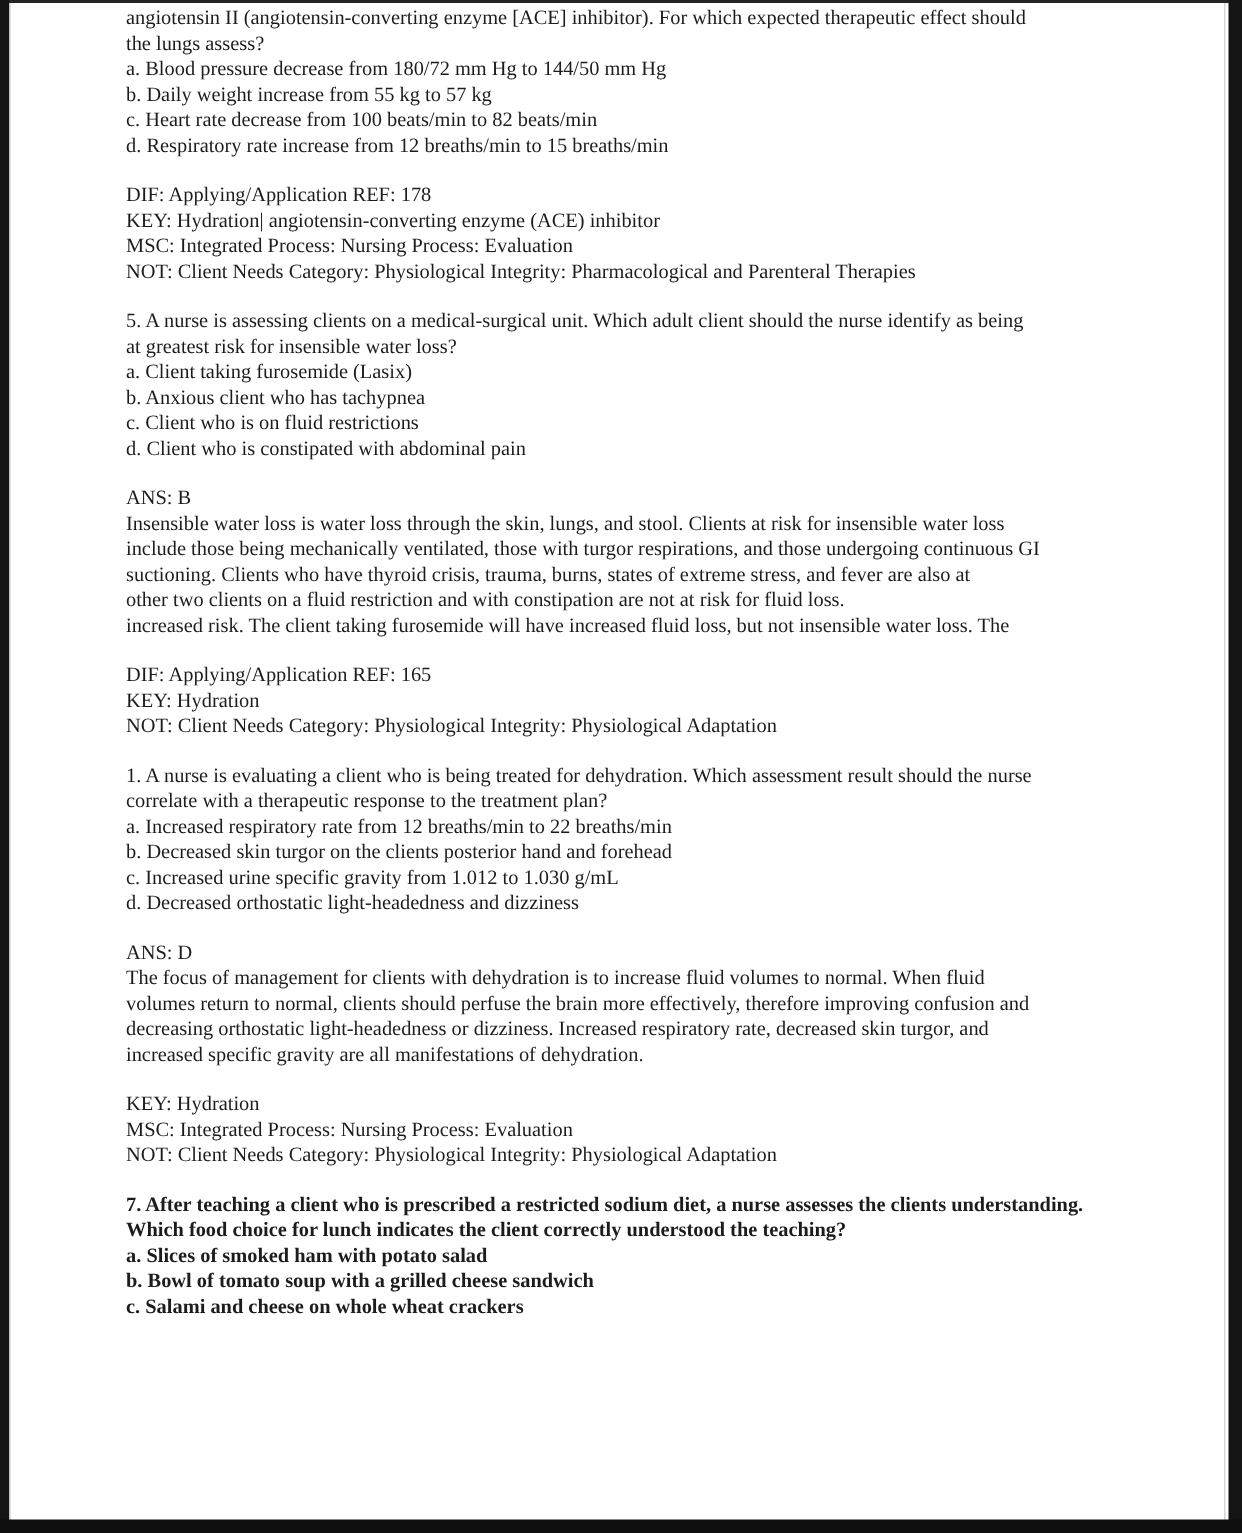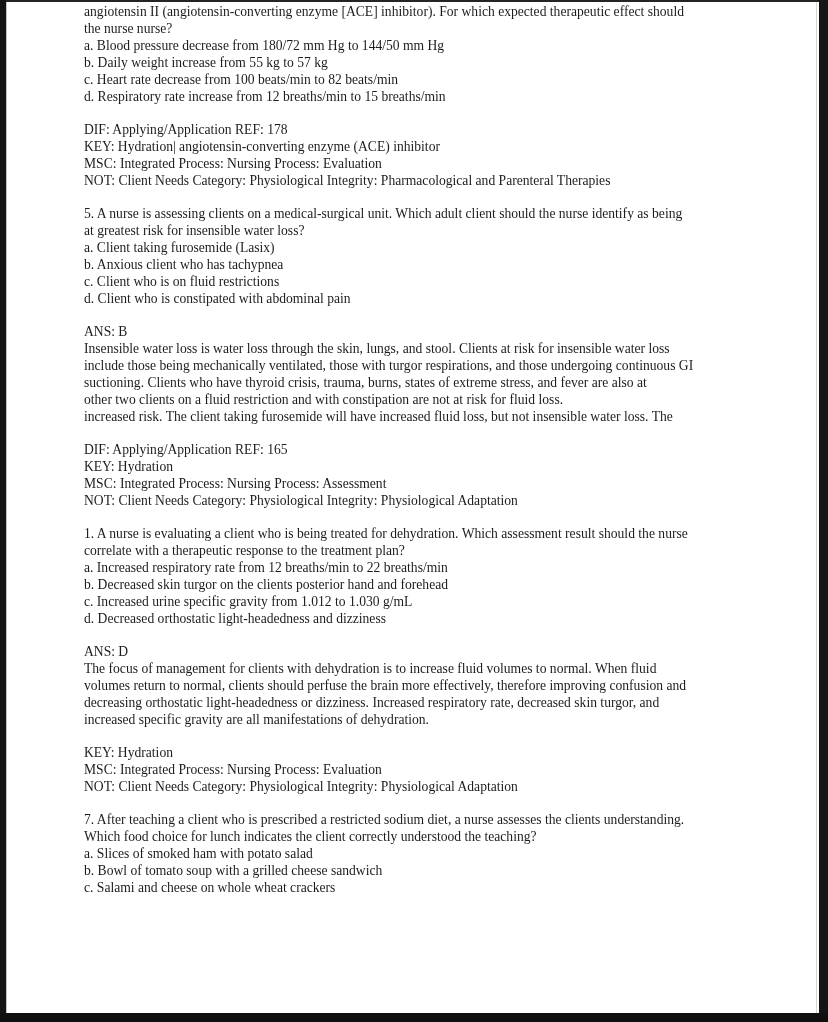--- a/index.html
+++ b/index.html
@@ -40,40 +40,41 @@
     color: #1c1c1c;
     font-size: 13.6px;
     line-height: 17px;
     z-index: 1;
   }
   .block {
     margin: 0 0 16px 0;
   }
   .block:last-child {
     margin-bottom: 0;
+    font-weight: bold;
   }
   .line {
     white-space: pre;
     height: 17px;
   }
 </style>
 </head>
 <body>
 
 <div class="edge edge-top"></div>
 <div class="edge edge-left"></div>
 <div class="edge edge-right"></div>
 <div class="edge edge-bottom"></div>
 <div class="hairline hairline-left"></div>
 <div class="hairline hairline-right"></div>
 
 <div class="page-content">
     <div class="block">
       <div class="line">angiotensin II (angiotensin-converting enzyme [ACE] inhibitor). For which expected therapeutic effect should</div>
-      <div class="line">the nurse nurse?</div>
+      <div class="line">the lungs assess?</div>
       <div class="line">a. Blood pressure decrease from 180/72 mm Hg to 144/50 mm Hg</div>
       <div class="line">b. Daily weight increase from 55 kg to 57 kg</div>
       <div class="line">c. Heart rate decrease from 100 beats/min to 82 beats/min</div>
       <div class="line">d. Respiratory rate increase from 12 breaths/min to 15 breaths/min</div>
     </div>
     <div class="block">
       <div class="line">DIF: Applying/Application REF: 178</div>
       <div class="line">KEY: Hydration| angiotensin-converting enzyme (ACE) inhibitor</div>
       <div class="line">MSC: Integrated Process: Nursing Process: Evaluation</div>
       <div class="line">NOT: Client Needs Category: Physiological Integrity: Pharmacological and Parenteral Therapies</div>
@@ -90,21 +91,20 @@
       <div class="line">ANS: B</div>
       <div class="line">Insensible water loss is water loss through the skin, lungs, and stool. Clients at risk for insensible water loss</div>
       <div class="line">include those being mechanically ventilated, those with turgor respirations, and those undergoing continuous GI</div>
       <div class="line">suctioning. Clients who have thyroid crisis, trauma, burns, states of extreme stress, and fever are also at</div>
       <div class="line">other two clients on a fluid restriction and with constipation are not at risk for fluid loss.</div>
       <div class="line">increased risk. The client taking furosemide will have increased fluid loss, but not insensible water loss. The</div>
     </div>
     <div class="block">
       <div class="line">DIF: Applying/Application REF: 165</div>
       <div class="line">KEY: Hydration</div>
-      <div class="line">MSC: Integrated Process: Nursing Process: Assessment</div>
       <div class="line">NOT: Client Needs Category: Physiological Integrity: Physiological Adaptation</div>
     </div>
     <div class="block">
       <div class="line">1. A nurse is evaluating a client who is being treated for dehydration. Which assessment result should the nurse</div>
       <div class="line">correlate with a therapeutic response to the treatment plan?</div>
       <div class="line">a. Increased respiratory rate from 12 breaths/min to 22 breaths/min</div>
       <div class="line">b. Decreased skin turgor on the clients posterior hand and forehead</div>
       <div class="line">c. Increased urine specific gravity from 1.012 to 1.030 g/mL</div>
       <div class="line">d. Decreased orthostatic light-headedness and dizziness</div>
     </div>

